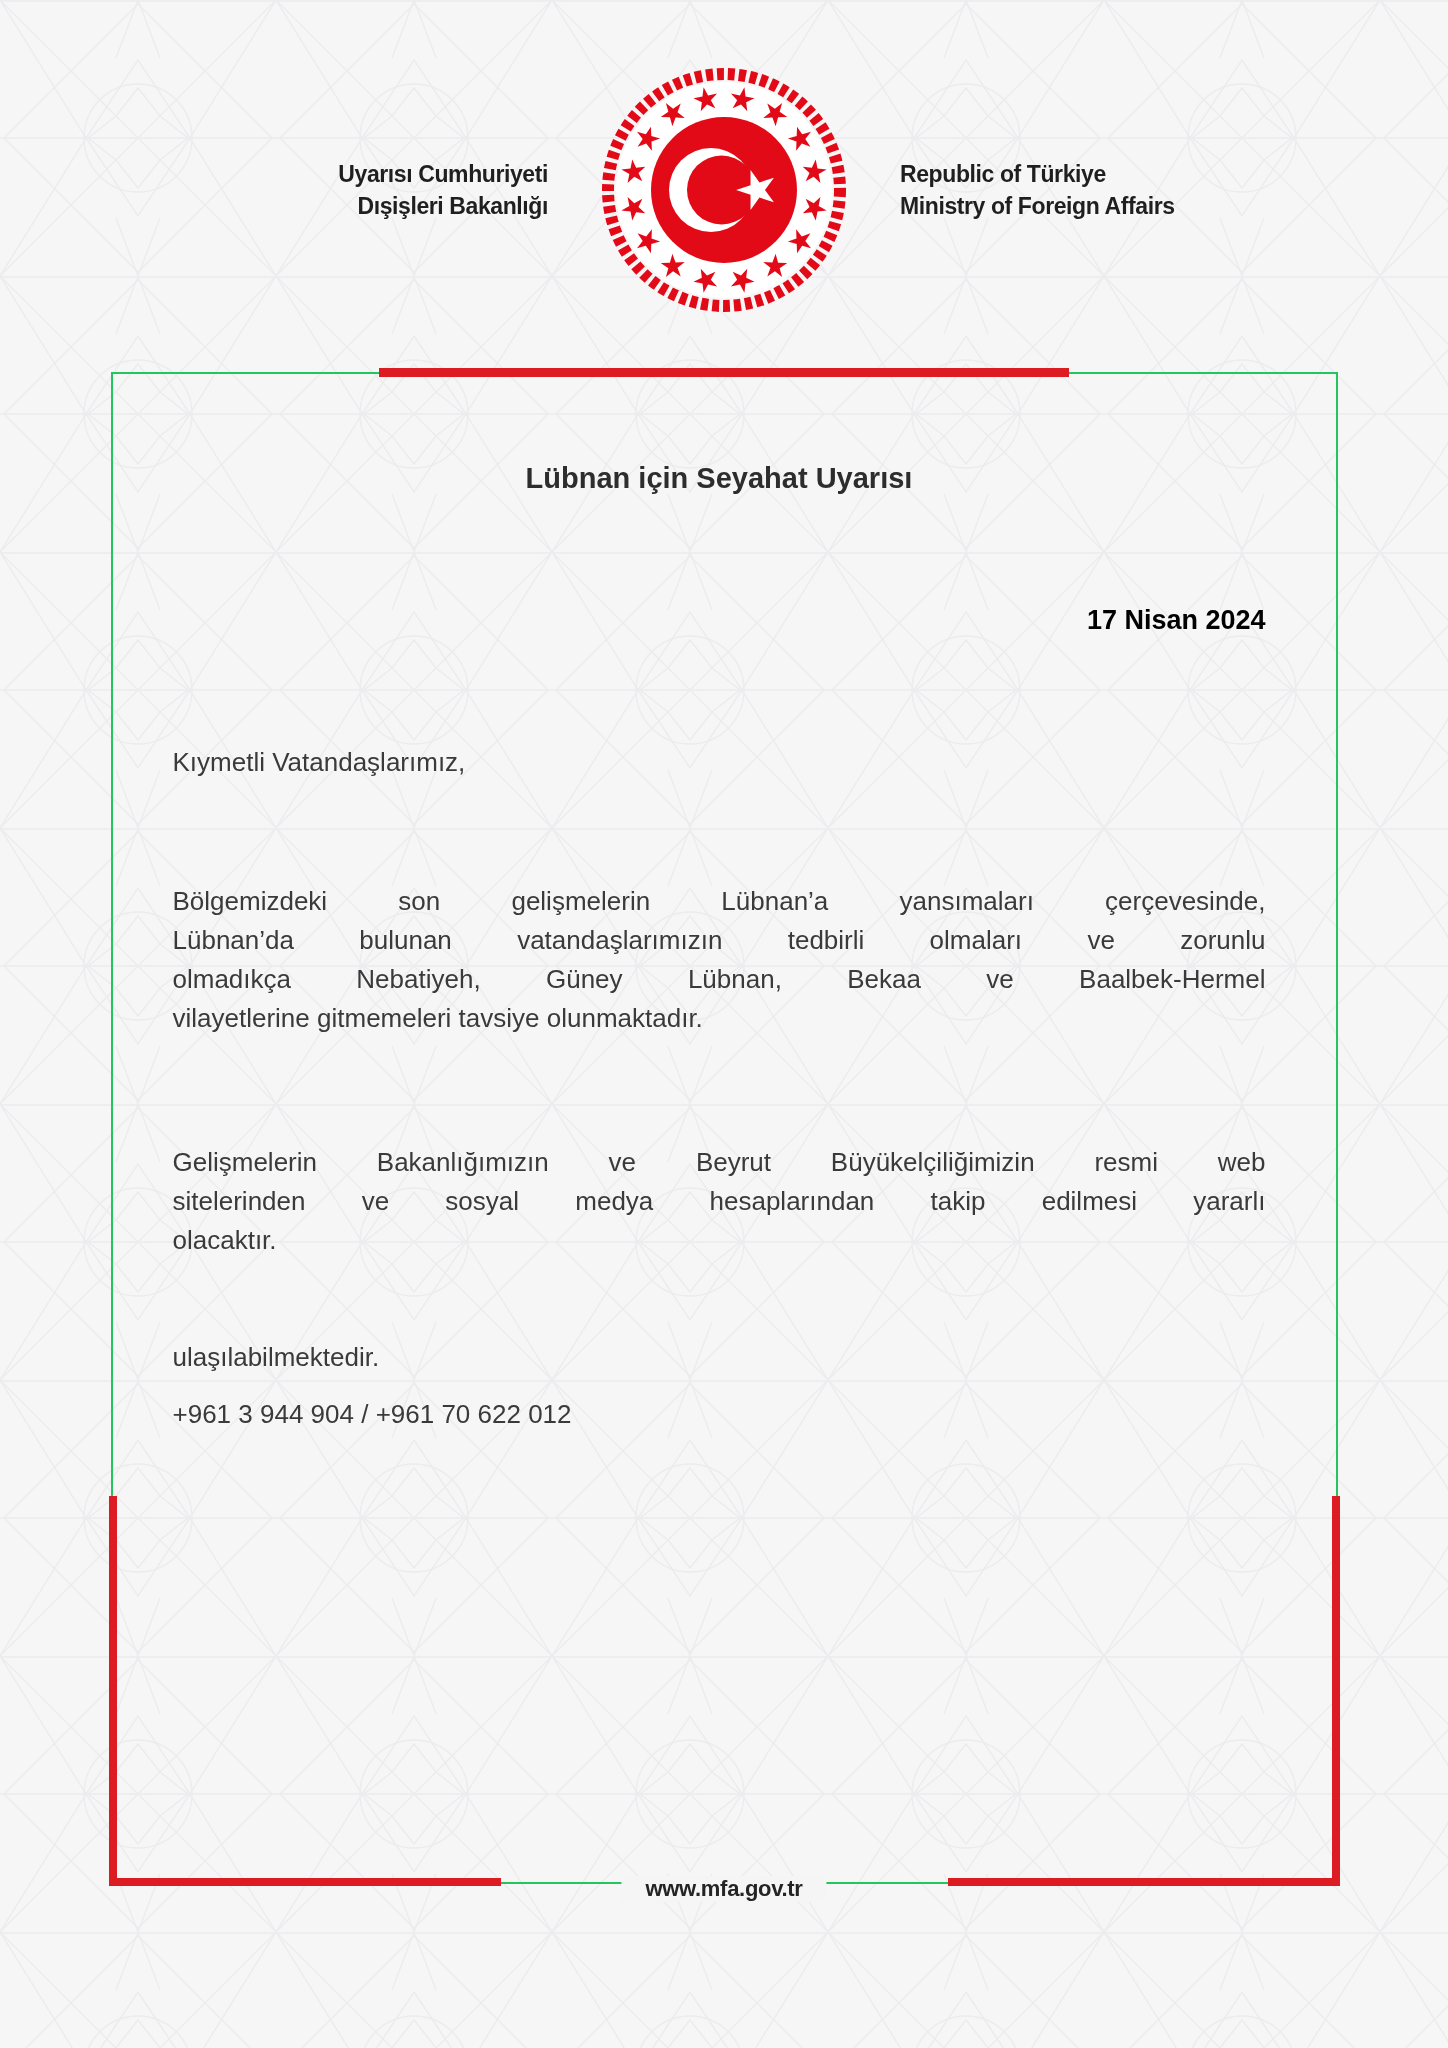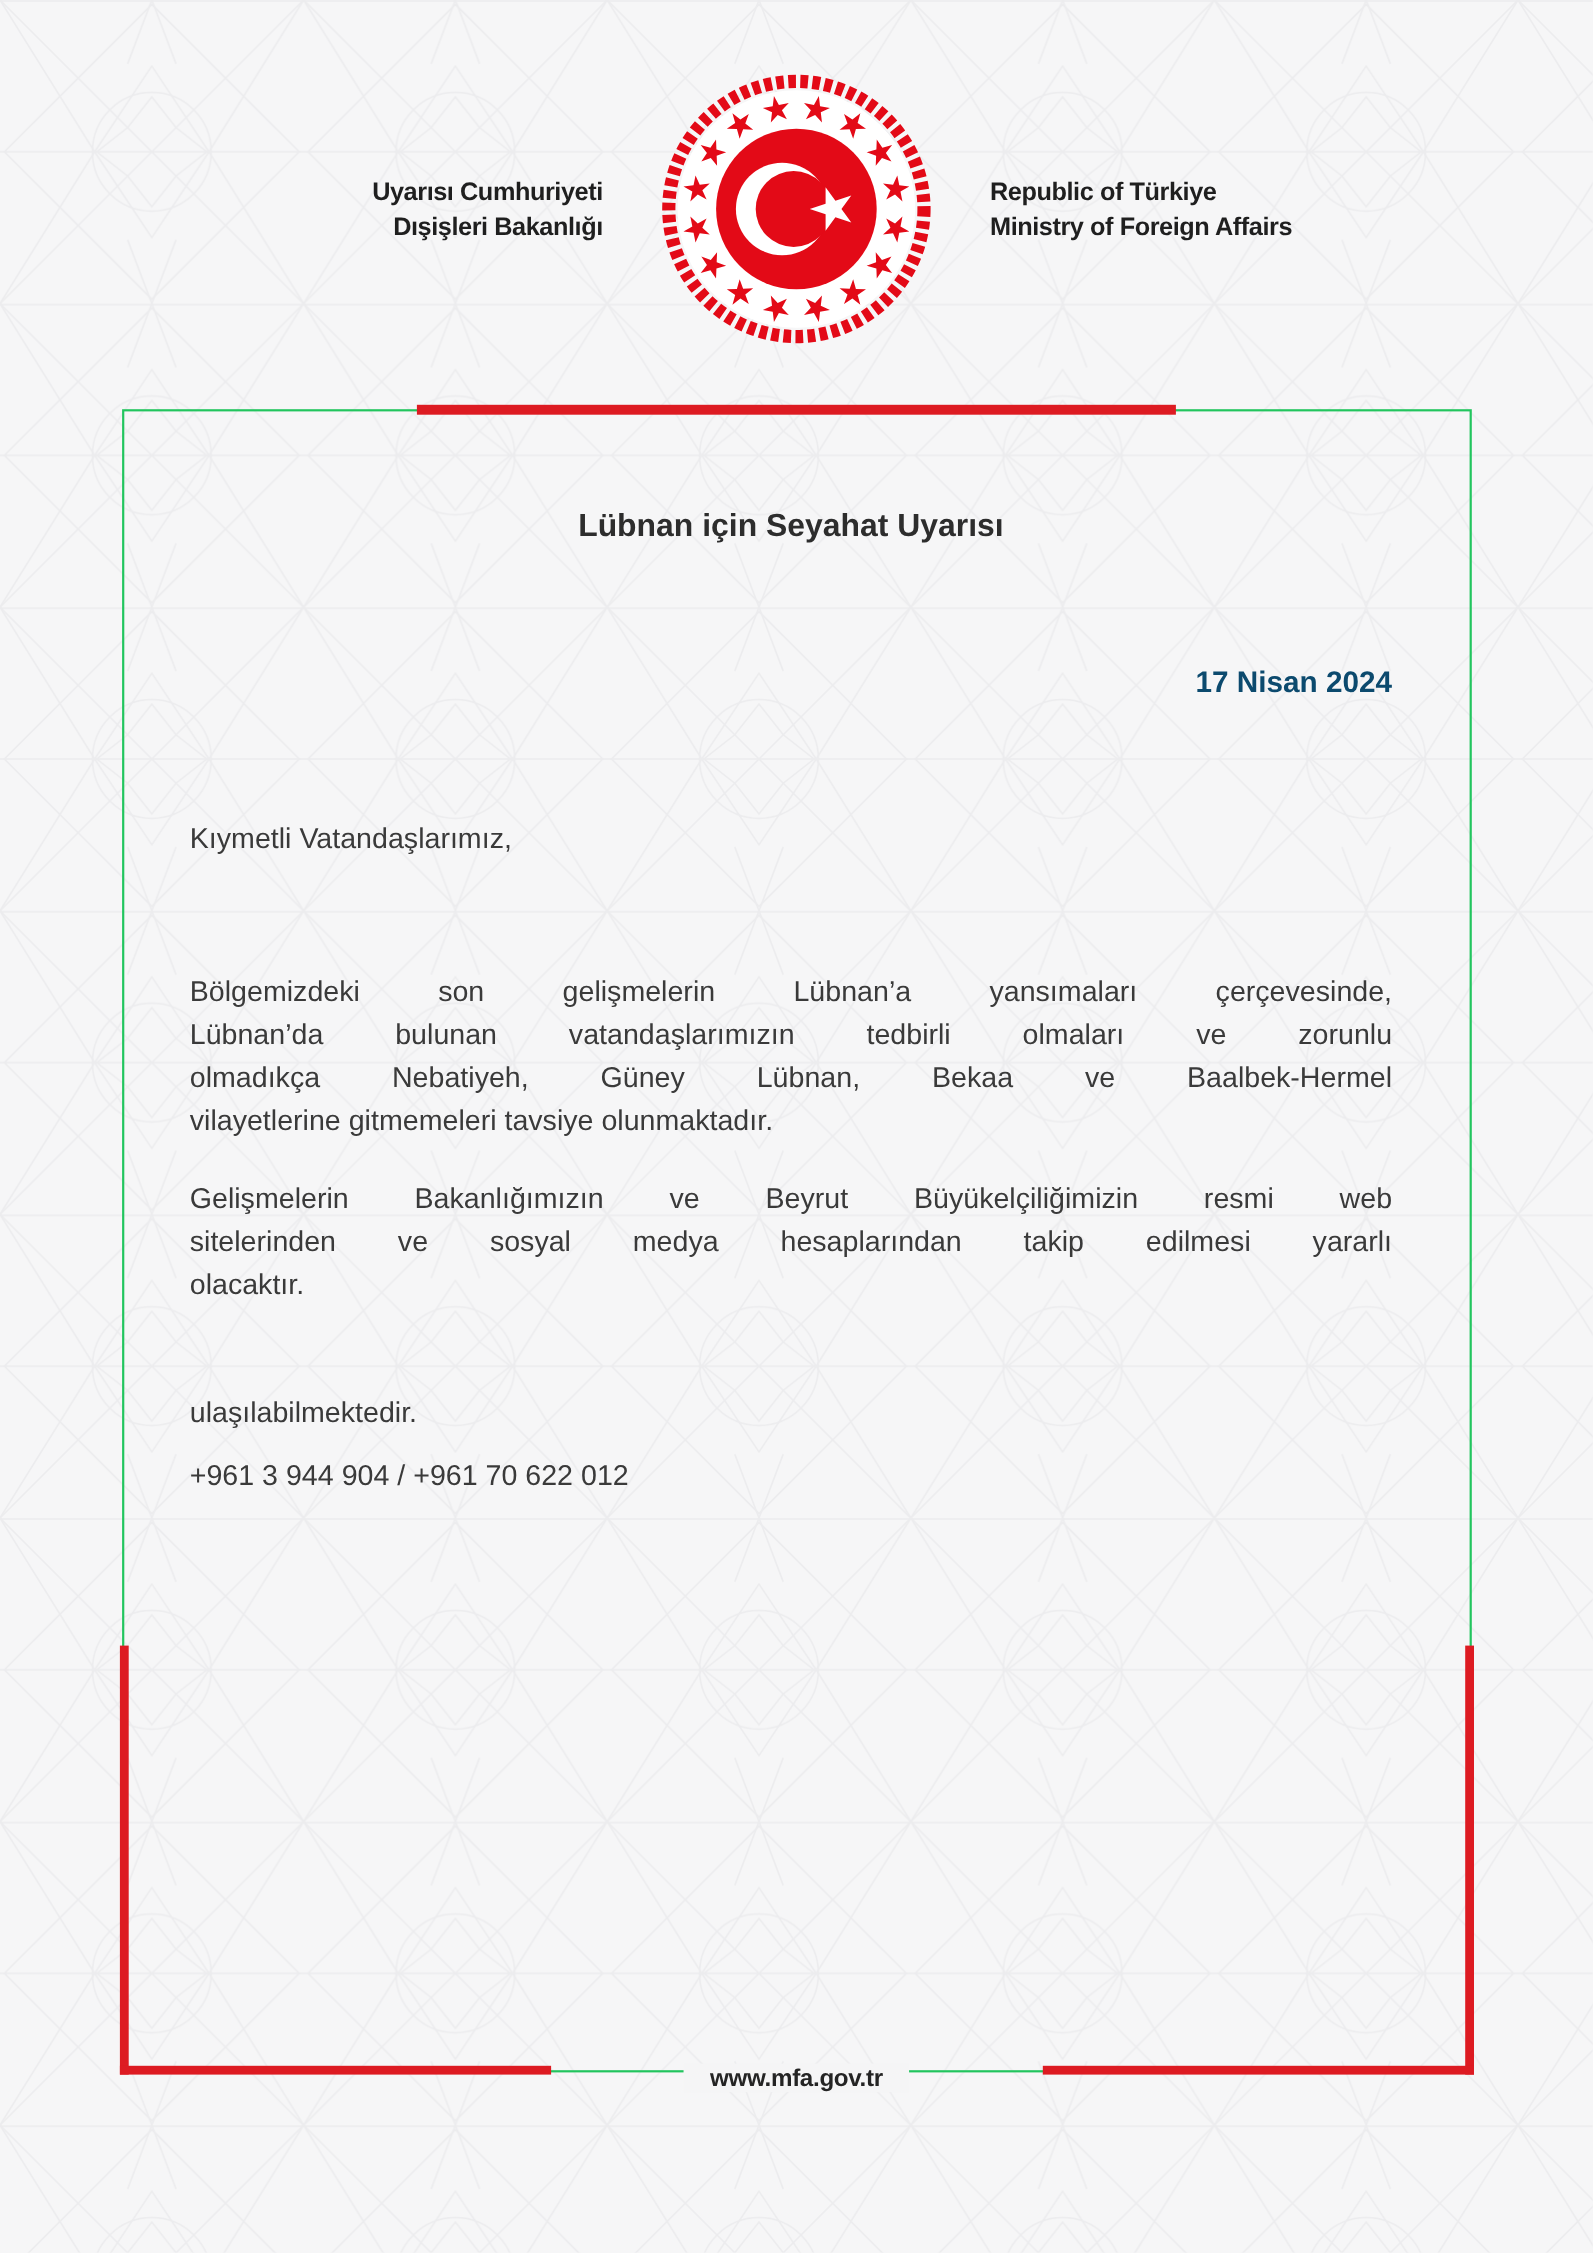--- a/index.html
+++ b/index.html
@@ -64,30 +64,30 @@
     line-height: 40px;
     font-weight: bold;
     color: #2d2d2d;
   }
   .doc-date {
     margin-top: 104px;
     text-align: right;
     font-size: 27px;
     line-height: 37px;
     font-weight: bold;
-    color: #0c4a6e;
+    color: #000000;
   }
   .salutation {
     margin-top: 104px;
     font-size: 26px;
     line-height: 38px;
   }
   .para { font-size: 26px; line-height: 39px; }
   .para-1 { margin-top: 101px; }
-  .para-2 { margin-top: 32px; }
+  .para-2 { margin-top: 105px; }
   .para-3 { margin-top: 78px; }
   .jl { display: block; text-align: justify; text-align-last: justify; }
   .jl.last { text-align-last: left; }
   .phones {
     margin-top: 18px;
     font-size: 26px;
     line-height: 39px;
   }
   .footer-label {
     position: absolute;

